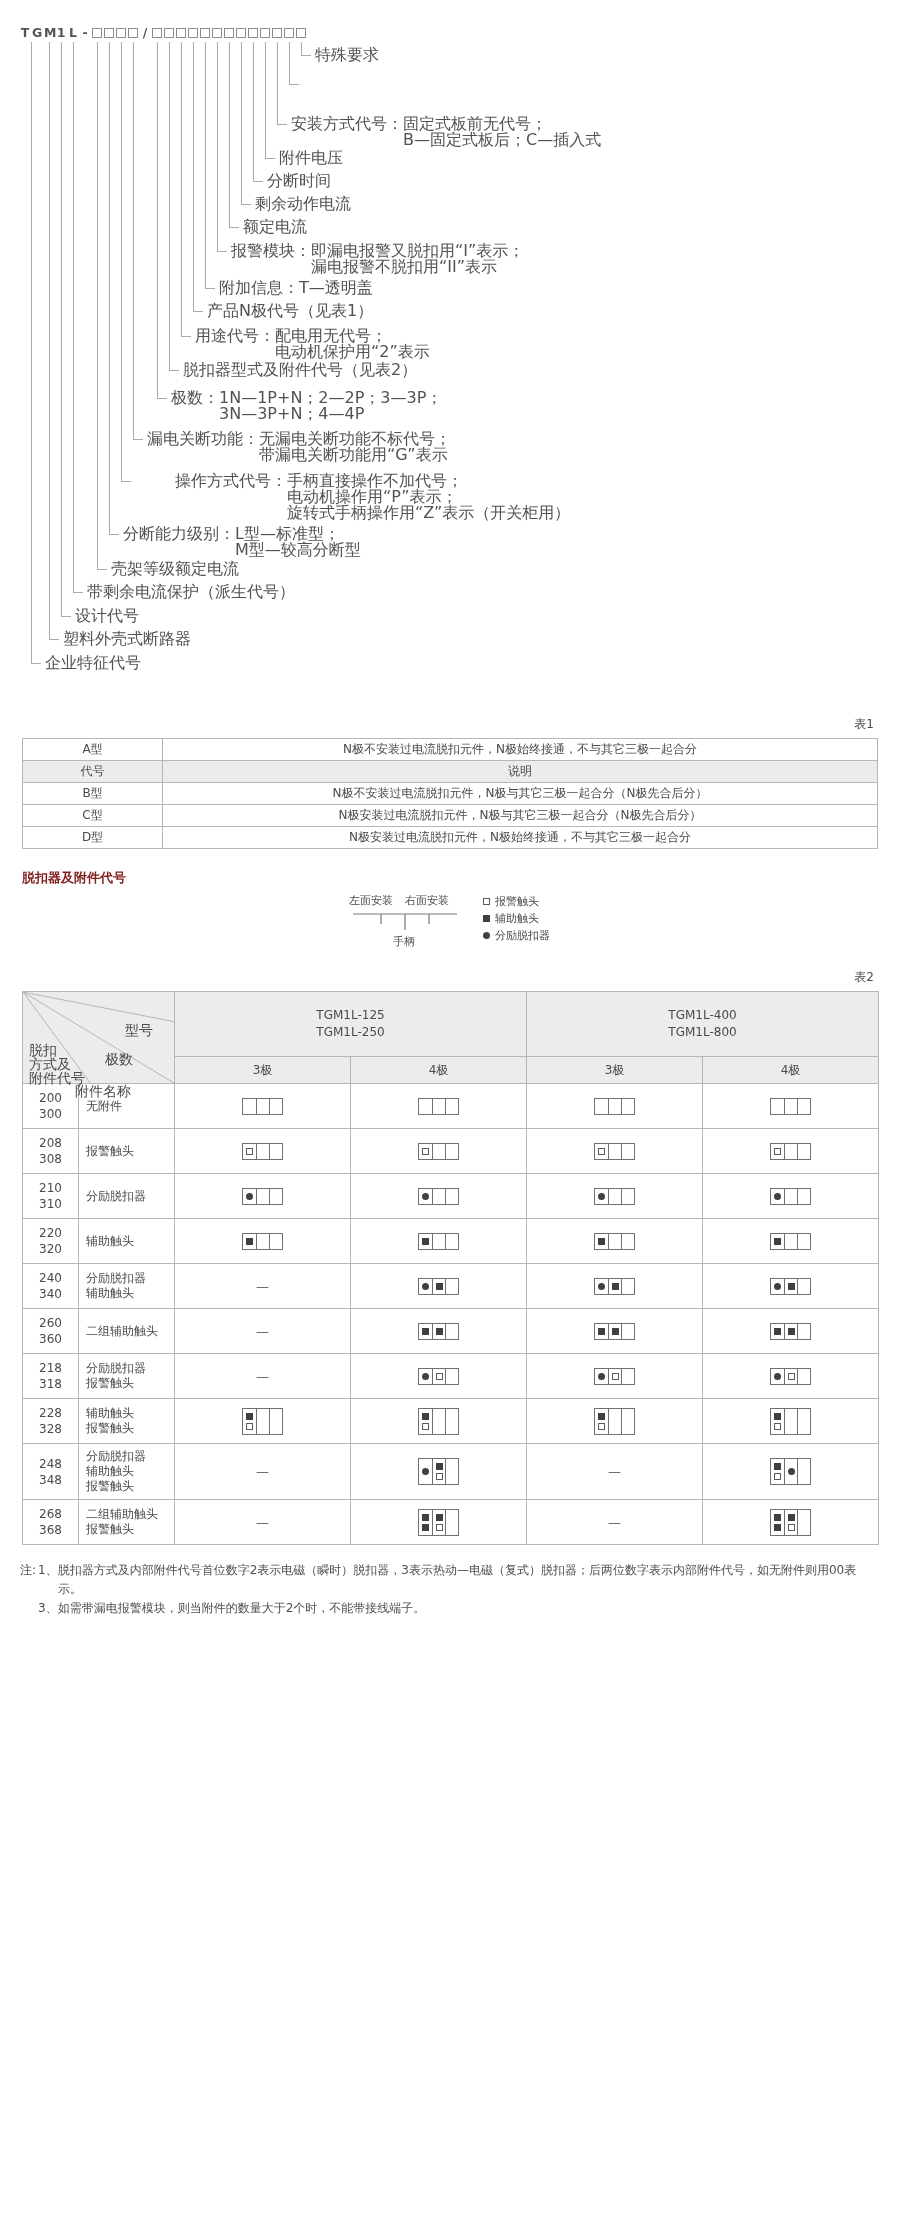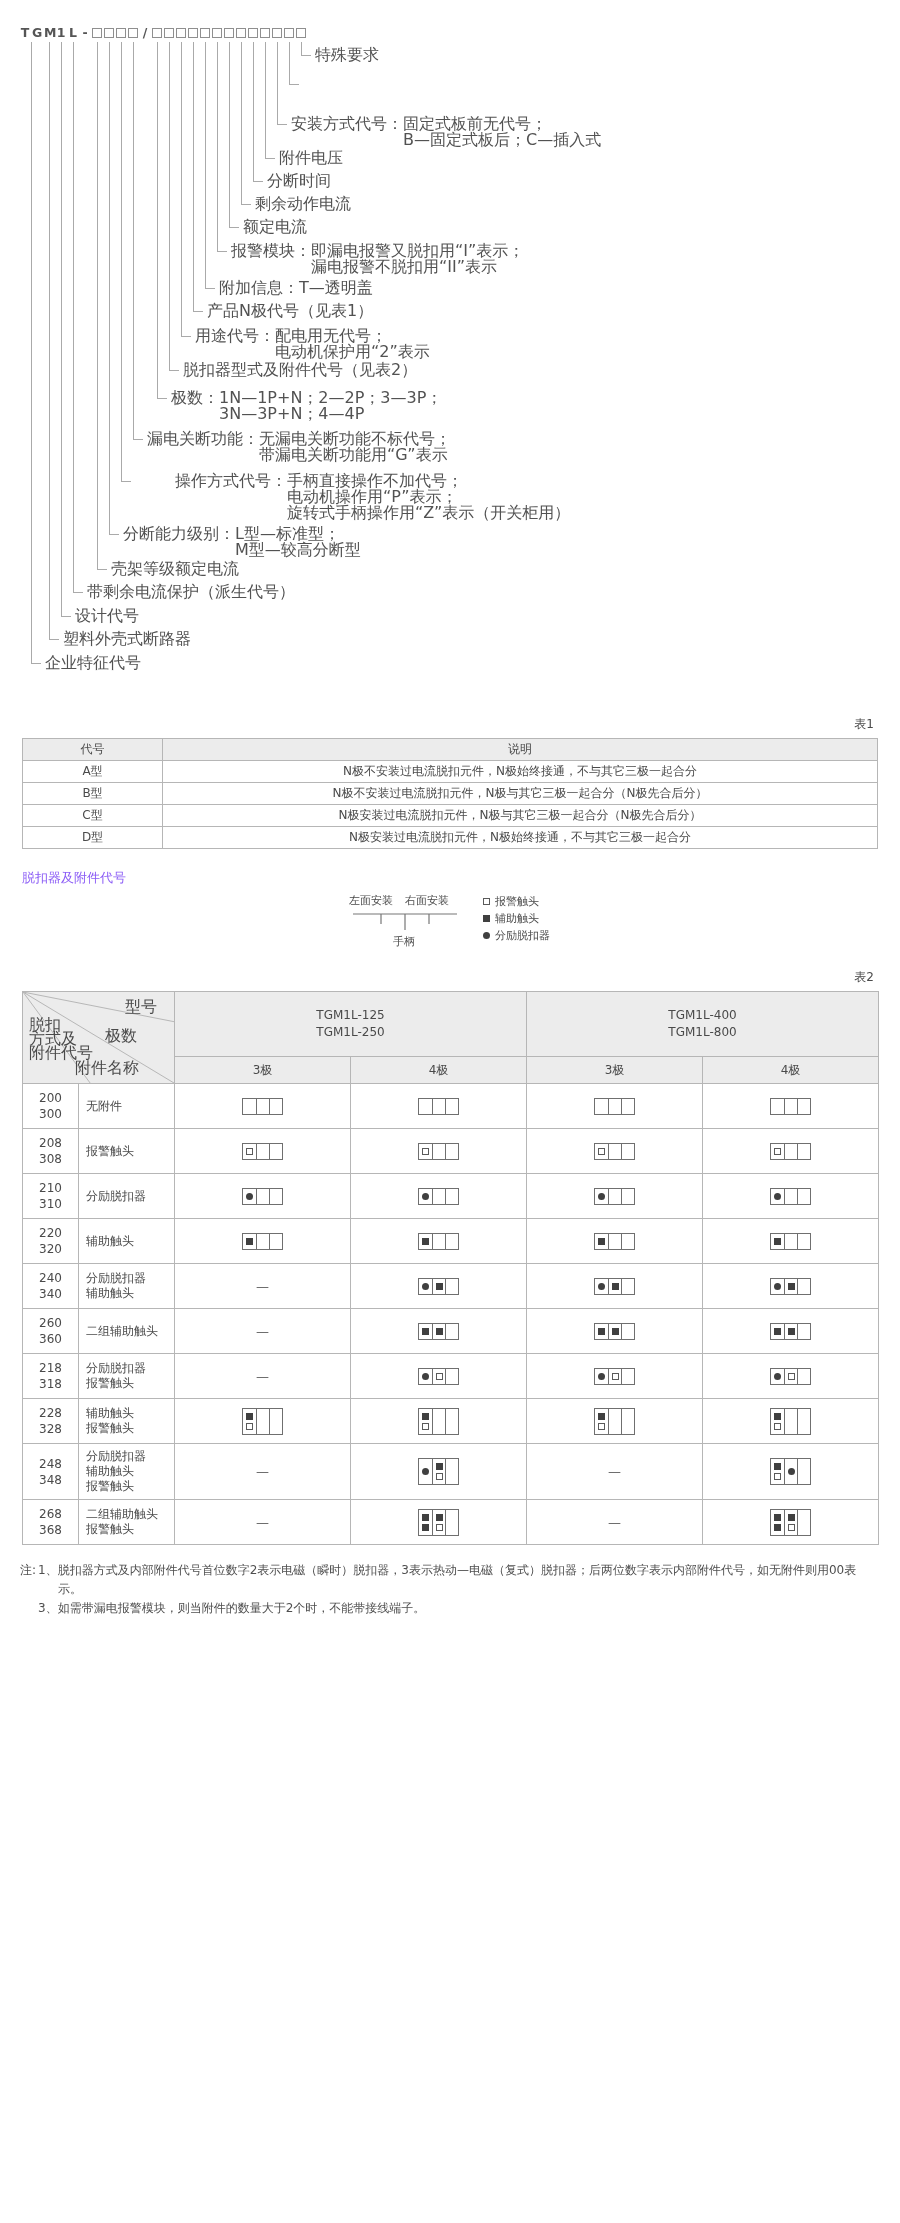--- a/index.html
+++ b/index.html
@@ -18,42 +18,42 @@
 
   
   .tag { width:856px; margin-left:22px; text-align:right; font-size:12px; color:#4a4a4a; padding-right:4px; }
   .tag1 { margin-top:26px; margin-bottom:5px; }
   .tag2 { margin-top:4px; margin-bottom:5px; }
   table { border-collapse:collapse; margin-left:22px; width:856px; table-layout:fixed; }
   td,th { border:1px solid #b6b6b6; font-size:12px; color:#4a4a4a; }
   #table1 th { background:#ececec; height:22px; font-weight:normal; }
   #table1 td { height:22px; text-align:center; }
 
-  .sec-head { margin:20px 0 6px 22px; font-size:13px; font-weight:normal; color:#8b5cf6; }
+  .sec-head { margin:20px 0 6px 22px; font-size:13px; font-weight:bold; color:#7f1d1d; }
 
   
   .acc-row { display:flex; align-items:flex-start; margin-left:345px; height:72px; }
   .install-labels { display:flex; gap:12px; font-size:11px; color:#4a4a4a; margin-left:4px; }
   .handle-block svg { display:block; }
   .handle-block svg path { stroke:#777; stroke-width:1.2; fill:none; }
   .handle-label { font-size:11px; margin-left:48px; margin-top:-2px; }
   .legend { margin-left:18px; font-size:11px; }
   .legend-item { display:flex; align-items:center; height:16px; margin-bottom:1px; }
   .legend-item .sym { margin-right:5px; }
   .sym { display:inline-block; width:7px; height:7px; flex:none; }
   .sym.alarm { border:1px solid #5a5a5a; background:#fff; }
   .sym.aux   { background:#404040; }
   .sym.shunt { background:#404040; border-radius:50%; }
 
   
   #table2 td { text-align:center; vertical-align:middle; }
   .corner-cell { position:relative; background:#ececec; padding:0; }
   .corner-cell svg { position:absolute; left:0; top:0; width:100%; height:100%; }
   .corner-cell svg line { stroke:#b6b6b6; stroke-width:1; }
-  .corner-txt { position:absolute; font-size:16px; color:#4a4a4a; }
+  .corner-txt { position:absolute; font-size:14px; color:#4a4a4a;margin-top:25px; }
   .cz-model { left:102px; top:5px; }
   .cz-pole  { left:82px;  top:34px; }
   .cz-name  { left:52px;  top:66px; }
   .cz-left  { left:6px;   top:26px; line-height:14px; text-align:left; }
   .model-cell { background:#ececec; height:65px; line-height:17px; }
   .pole-cell  { background:#ececec; height:27px; }
   .code-cell { line-height:16px; padding:6px 0; }
   .name-cell { text-align:left !important; padding:5px 7px; line-height:15px; }
   .diagram-cell { height:42px; }
   .acc-box { display:inline-flex; border:1px solid #6f6f6f; height:17px; vertical-align:middle; background:#fff; }
@@ -212,26 +212,26 @@
     </div>
 
   <div class="tag tag1">表1</div>
   <table id="table1">
     <colgroup>
         <col style="width:140px">
         <col>
       </colgroup>
     <tbody>
         <tr>
+          <td>A型</td>
+          <td>N极不安装过电流脱扣元件，N极始终接通，不与其它三极一起合分</td>
+        </tr>
+        <tr>
           <th>代号</th>
           <th>说明</th>
-        </tr>
-        <tr>
-          <td>A型</td>
-          <td>N极不安装过电流脱扣元件，N极始终接通，不与其它三极一起合分</td>
         </tr>
         <tr>
           <td>B型</td>
           <td>N极不安装过电流脱扣元件，N极与其它三极一起合分（N极先合后分）</td>
         </tr>
         <tr>
           <td>C型</td>
           <td>N极安装过电流脱扣元件，N极与其它三极一起合分（N极先合后分）</td>
         </tr>
         <tr>

